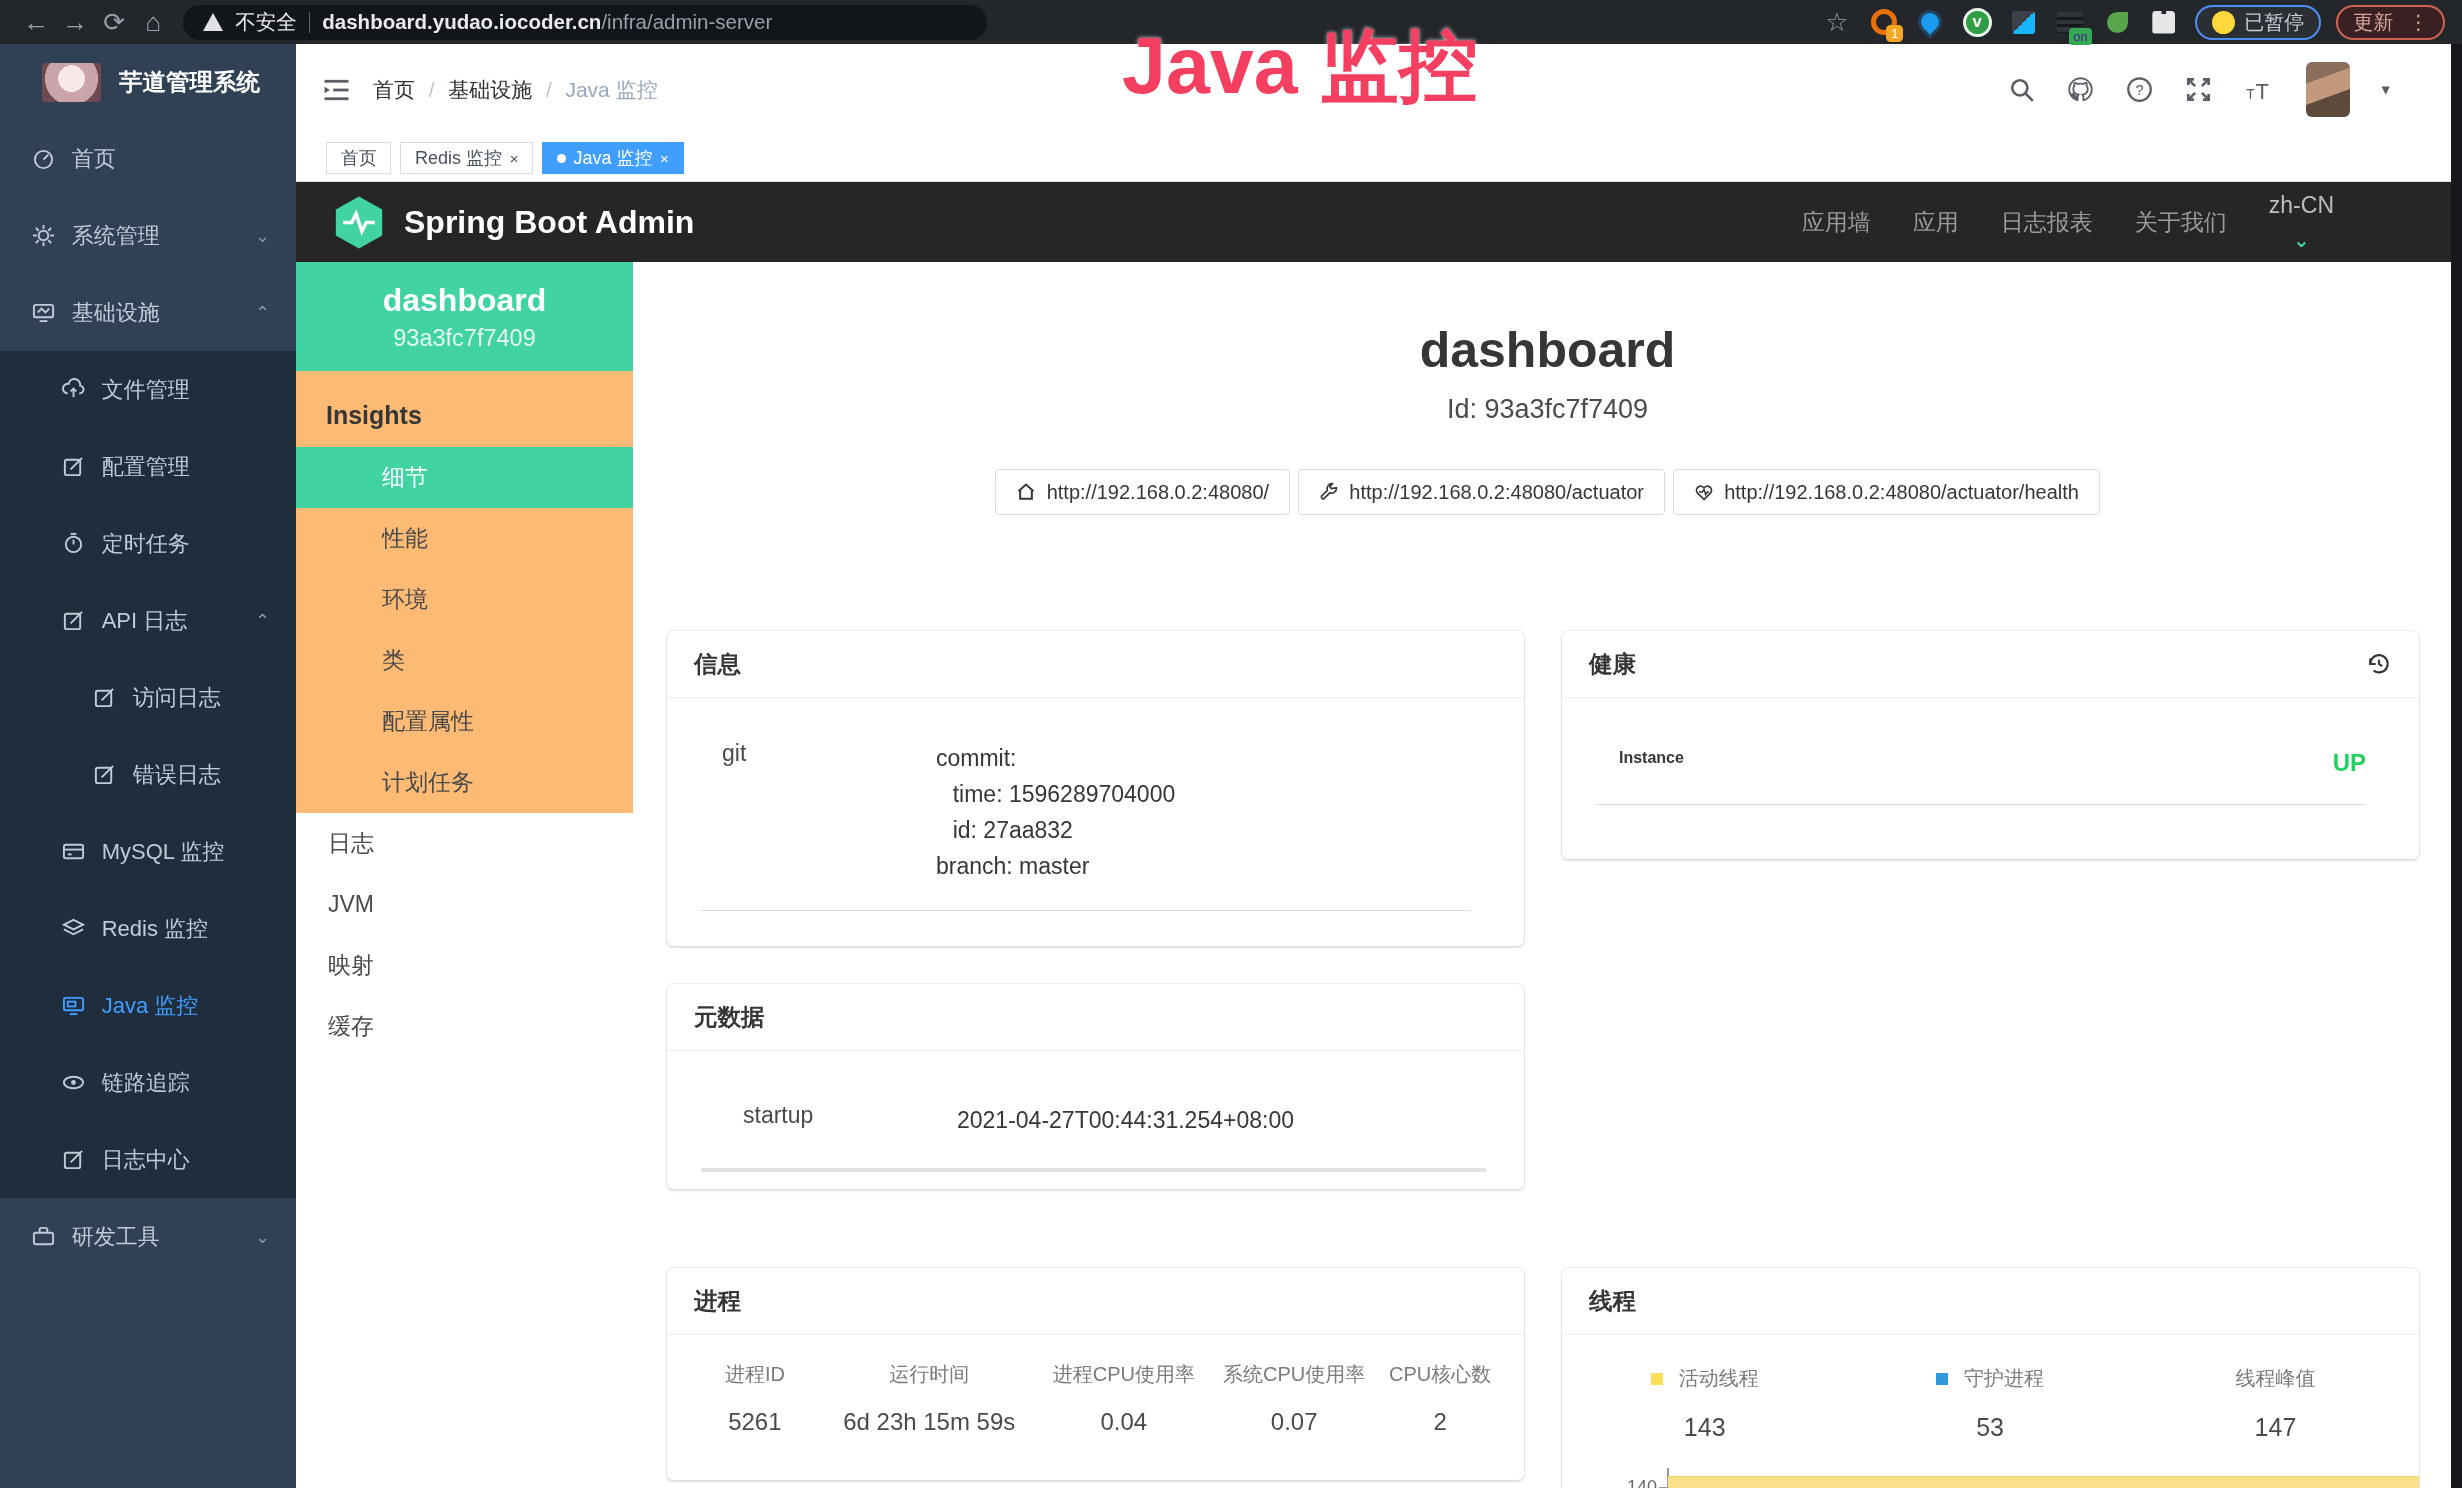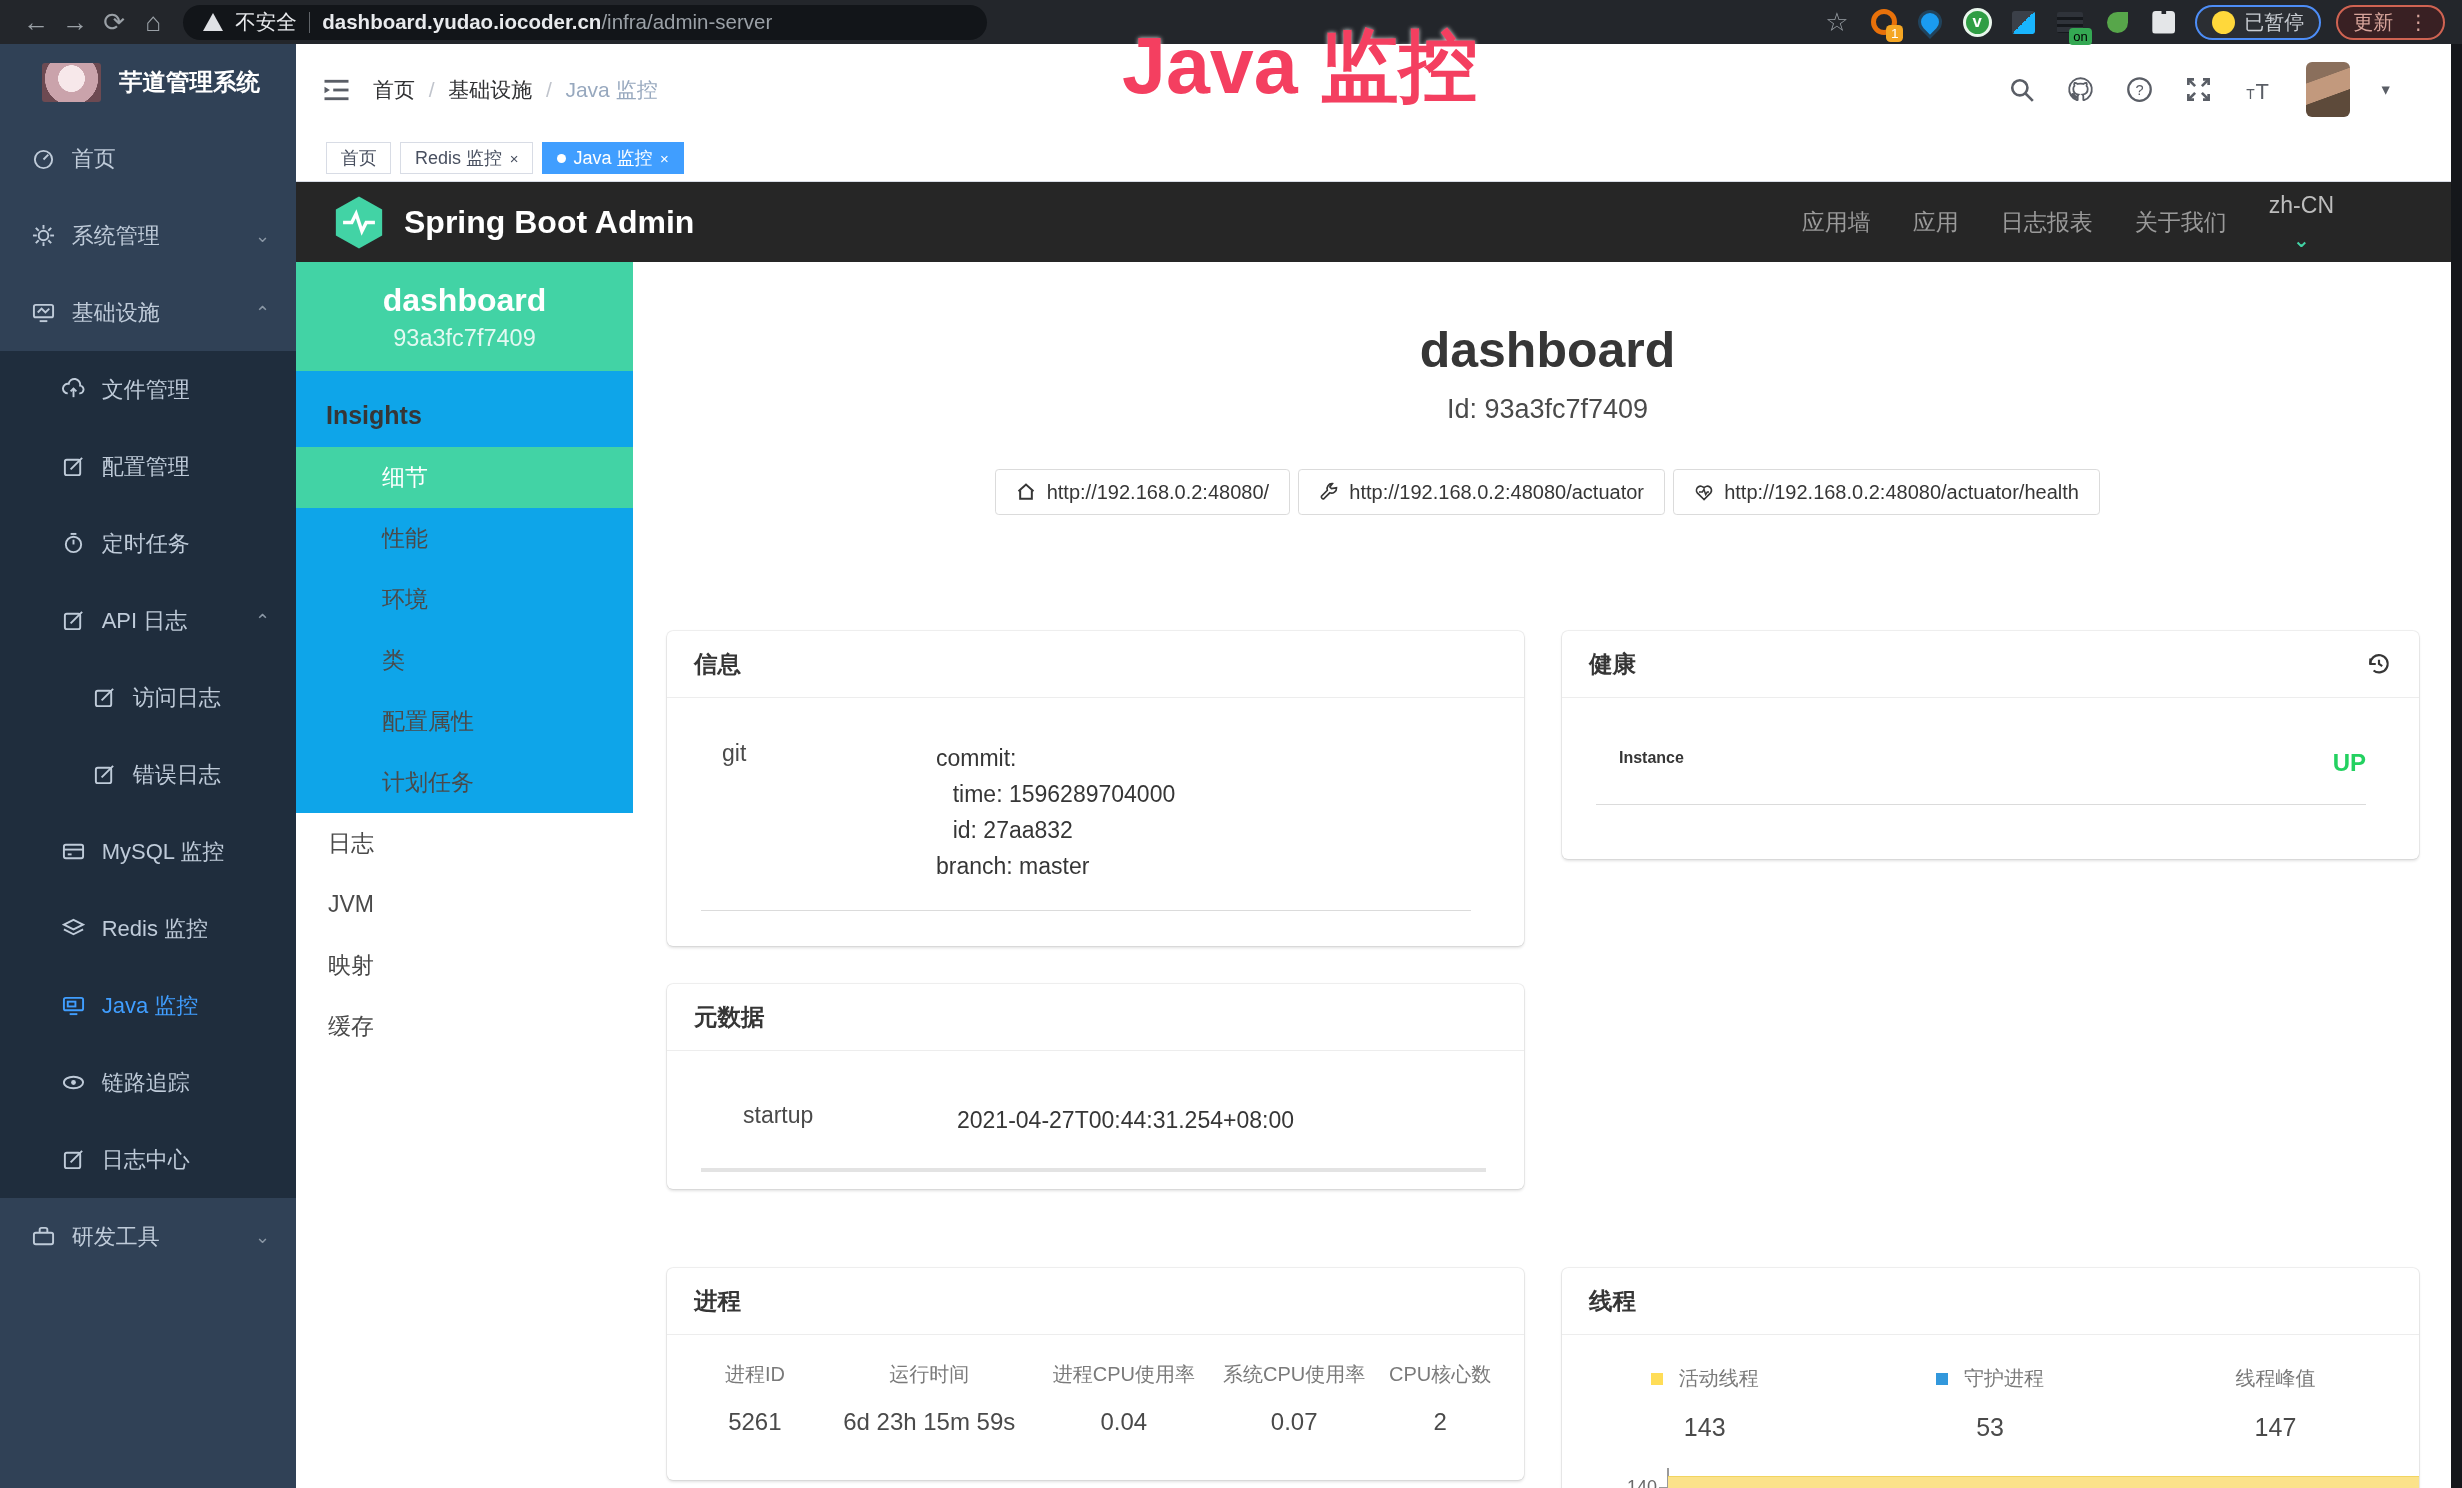--- a/index.html
+++ b/index.html
@@ -21,21 +21,21 @@
     position:relative; margin-left:13.7px; flex:0 0 auto; }
   .star { color:#9aa0a6; font-size:26px; }
   .ring-orange { width:26px; height:26px; border-radius:50%; border:5.3px solid #e8710a; }
   .badge-num { position:absolute; right:-3px; bottom:-3px; background:#f5a623; color:#fff;
     font-size:13.7px; border-radius:4.6px; padding:0.8px 4.6px; }
   .pin-blue { width:18px; height:18px; background:#1a9bf0; border-radius:50% 50% 50% 0; transform:rotate(-45deg); box-shadow:0 0 0 3px rgba(26,155,240,.25);}
   .circ-green { width:29px; height:29px; border-radius:50%; background:#2f9e44; border:3px solid #e9f6ec;
     color:#fff; font-size:16.7px; font-weight:bold; display:flex; align-items:center; justify-content:center; }
   .grid-ic { width:23px; height:23px; background:linear-gradient(135deg,#3b4049 50%,#19b5fe 50%); border-radius:3px; }
   .bars-ic { width:26px; height:21px; background:repeating-linear-gradient(#2f333a 0 4.6px,#15181c 4.6px 7.6px); border-radius:2.3px; }
-  .badge-on { position:absolute; right:-4.6px; bottom:-6px; background:#34a853; color:#000000; font-size:13px;
+  .badge-on { position:absolute; right:-4.6px; bottom:-6px; background:#34a853; color:#4c1d95; font-size:13px;
     border-radius:3.8px; padding:0.8px 3.8px; }
   .leaf-ic { width:21px; height:21px; background:#57a64a; border-radius:50% 0 50% 50%; }
   .puzzle-ic { width:23px; height:23px; background:#e4e6e8; border-radius:3.8px; clip-path:polygon(0 0,40% 0,40% 15%,60% 15%,60% 0,100% 0,100% 100%,0 100%); }
   .pill { height:35px; border-radius:17.4px; display:flex; align-items:center; gap:9px;
     padding:0 15px; margin-left:15px; flex:0 0 auto; }
   .pill-paused { border:2.3px solid #4d8df6; background:#2b2e33; }
   .emoji-face { width:23px; height:23px; border-radius:50%; background:#ffd83b; position:relative; }
   .pill-paused span { color:#c9cdd3; font-size:20px; }
   .pill-update { border:2.3px solid #cf6352; background:#392023; }
   .pill-update span { color:#d7a49b; font-size:20px; }
@@ -86,21 +86,21 @@
   .sba-nav { margin-left:auto; display:flex; align-items:center; gap:42px; padding-right:91px; }
   .sba-nav .nav-it { color:#9a9a9a; font-size:23px; }
   .locale { color:#bdbdbd; font-size:23px; display:flex; align-items:center; gap:9px;flex-direction:column; }
   .locale .g-chev { color:#42d3a5; font-size:20px; font-weight:bold; }
 
   .sba-side { position:absolute; left:0; top:218px; width:337px; height:1226px; background:#fff; }
   .inst-head { height:109px; background:#42d3a5; display:flex; flex-direction:column;
     align-items:center; justify-content:center; gap:6px; }
   .inst-name { color:#fff; font-size:32px; font-weight:bold; }
   .inst-id { color:rgba(255,255,255,.85); font-size:23.5px; }
-  .insights-blk { background:#0ea5e9; padding-top:13.7px; }
+  .insights-blk { background:#fdba74; padding-top:13.7px; }
   .insights-lbl { font-size:25px; font-weight:bold; color:#363636; padding:16.7px 0 16.7px 30px; }
   .side-it { height:61px; display:flex; align-items:center; padding-left:86px; font-size:23px; color:#4a4a4a; }
   .side-active { background:#42d3a5; color:#fff; }
   .side-root { height:61px; display:flex; align-items:center; padding-left:32px; font-size:23px; color:#4a4a4a; background:#fff; }
   .side-root:first-of-type { margin-top:10.6px; }
 
   .sba-main { position:absolute; left:337px; top:218px; width:1829px; height:1226px; background:#fff; }
   .m-title { text-align:center; font-size:50px; font-weight:bold; color:#363636; margin-top:59px; }
   .m-id { text-align:center; font-size:27px; color:#4a4a4a; margin-top:15px; }
   .links-row { display:flex; justify-content:center; gap:7.6px; margin-top:44px; }

